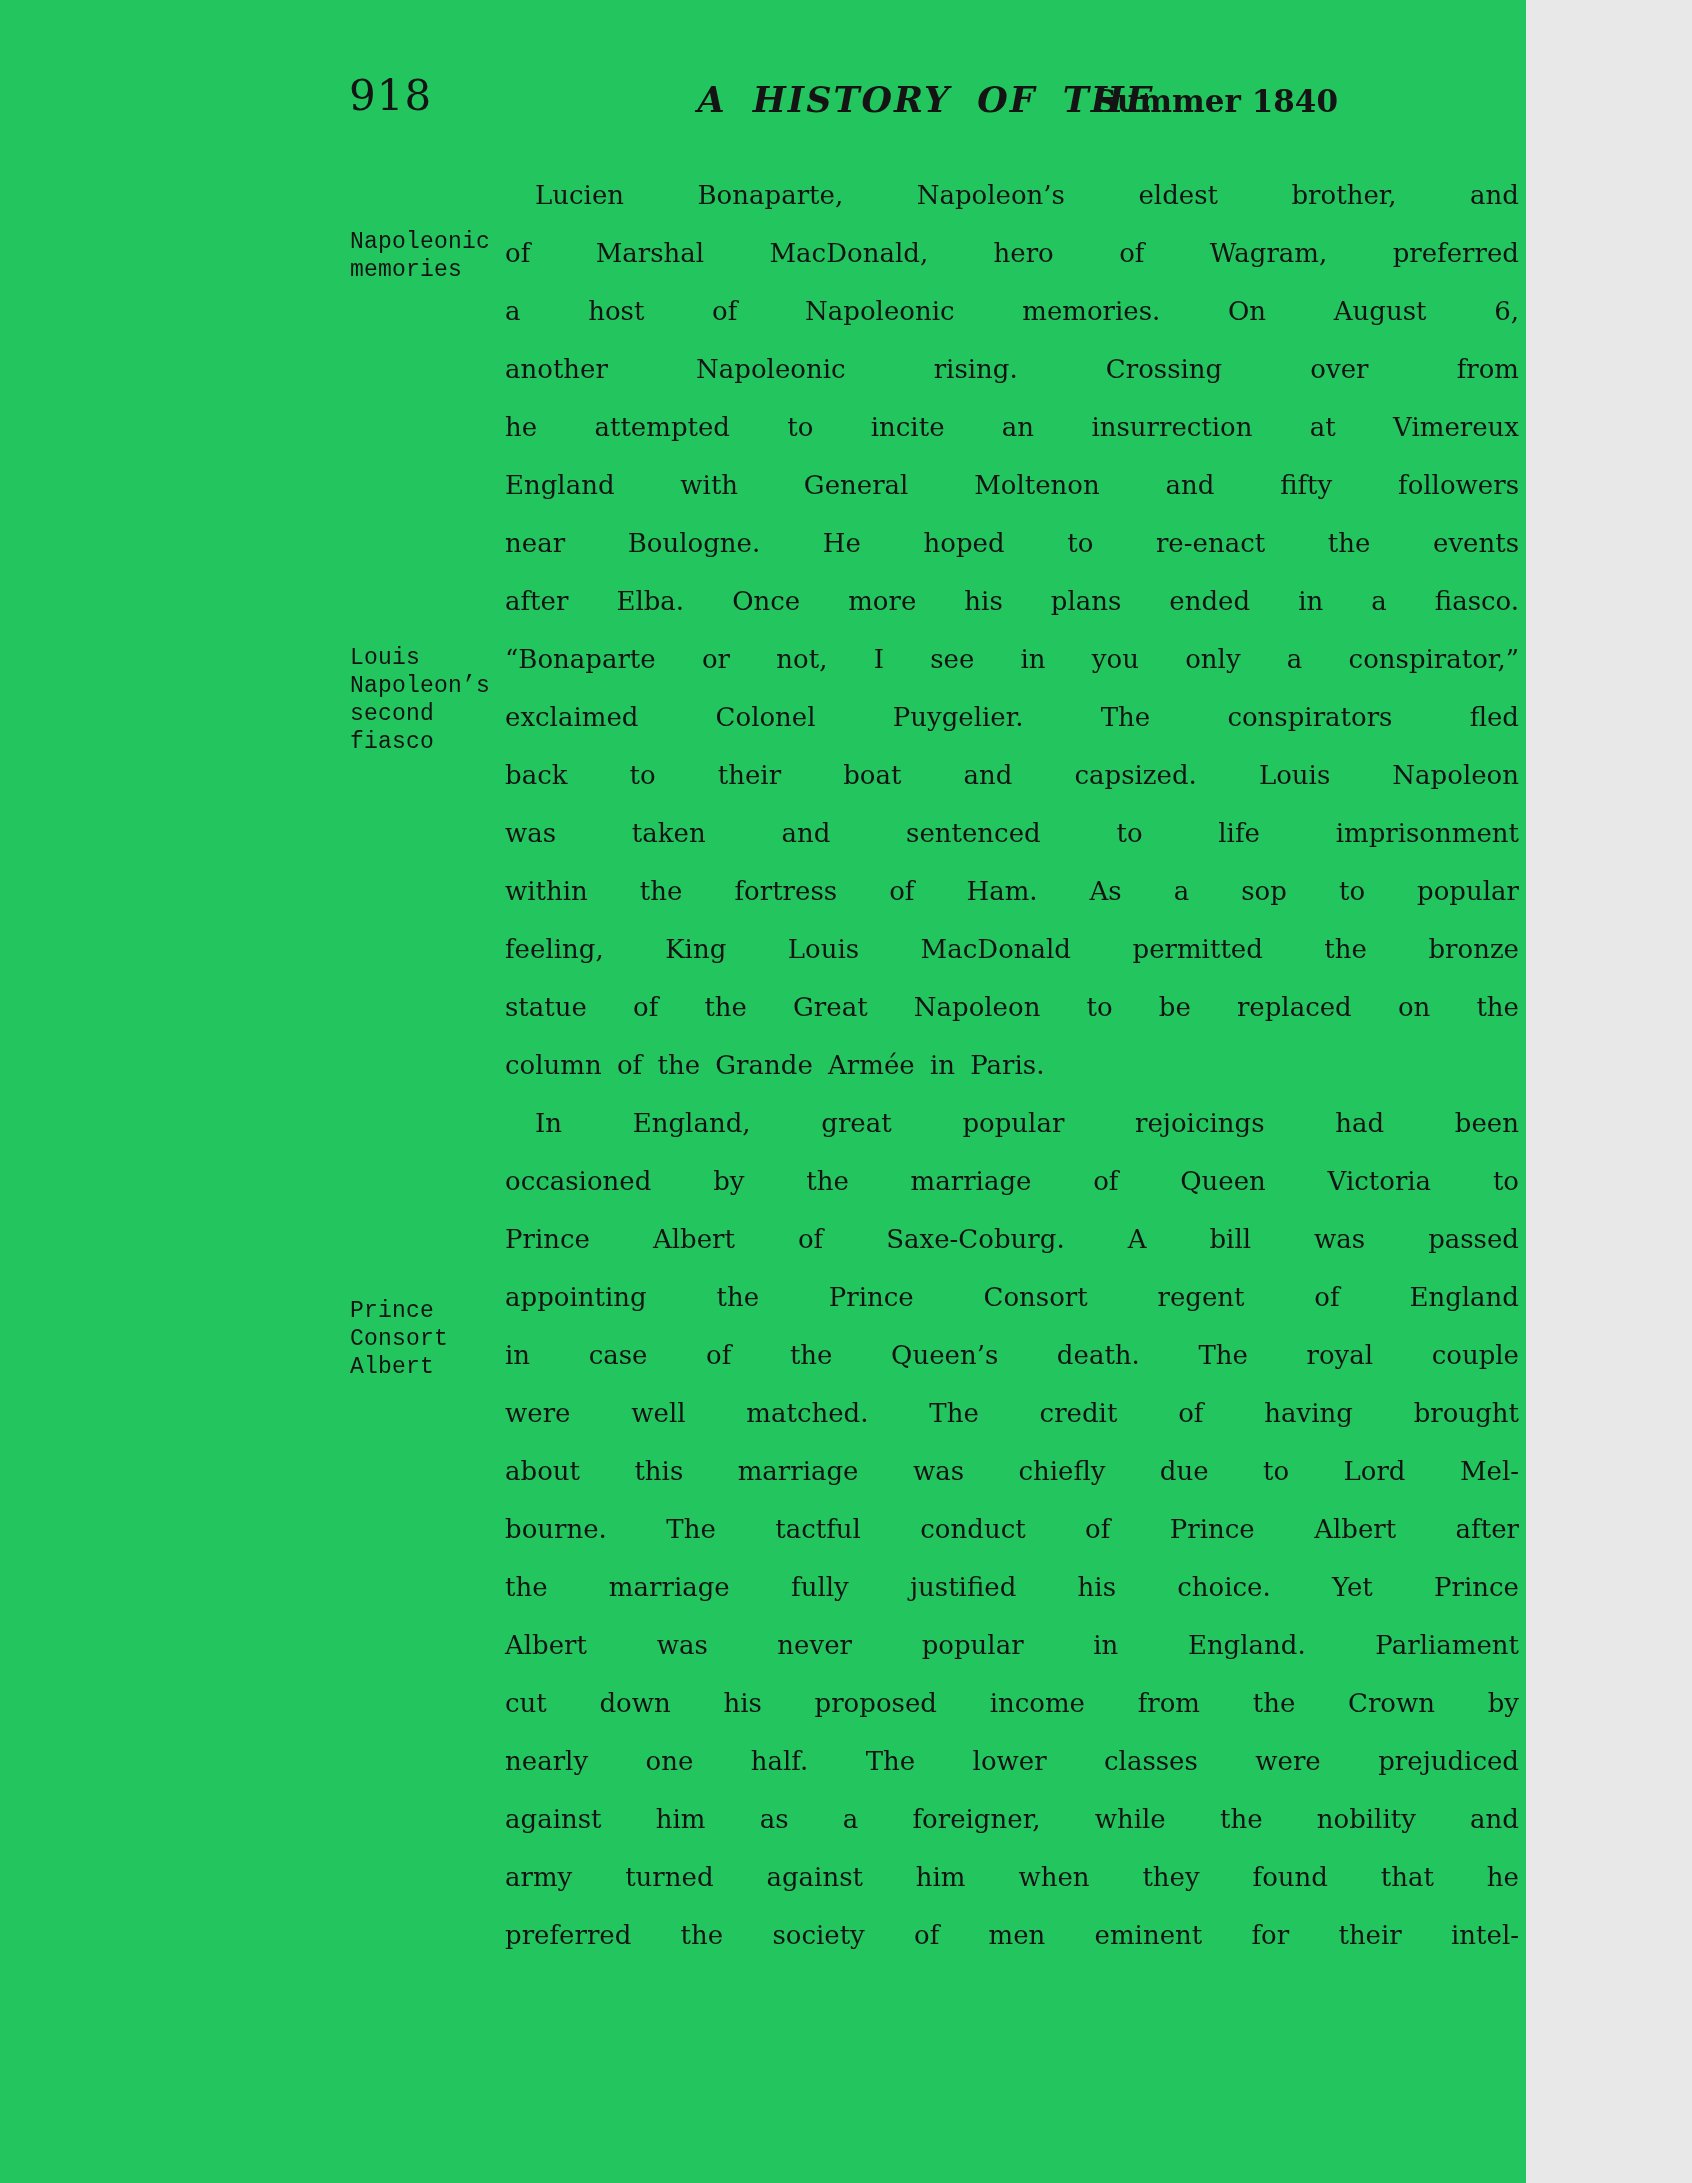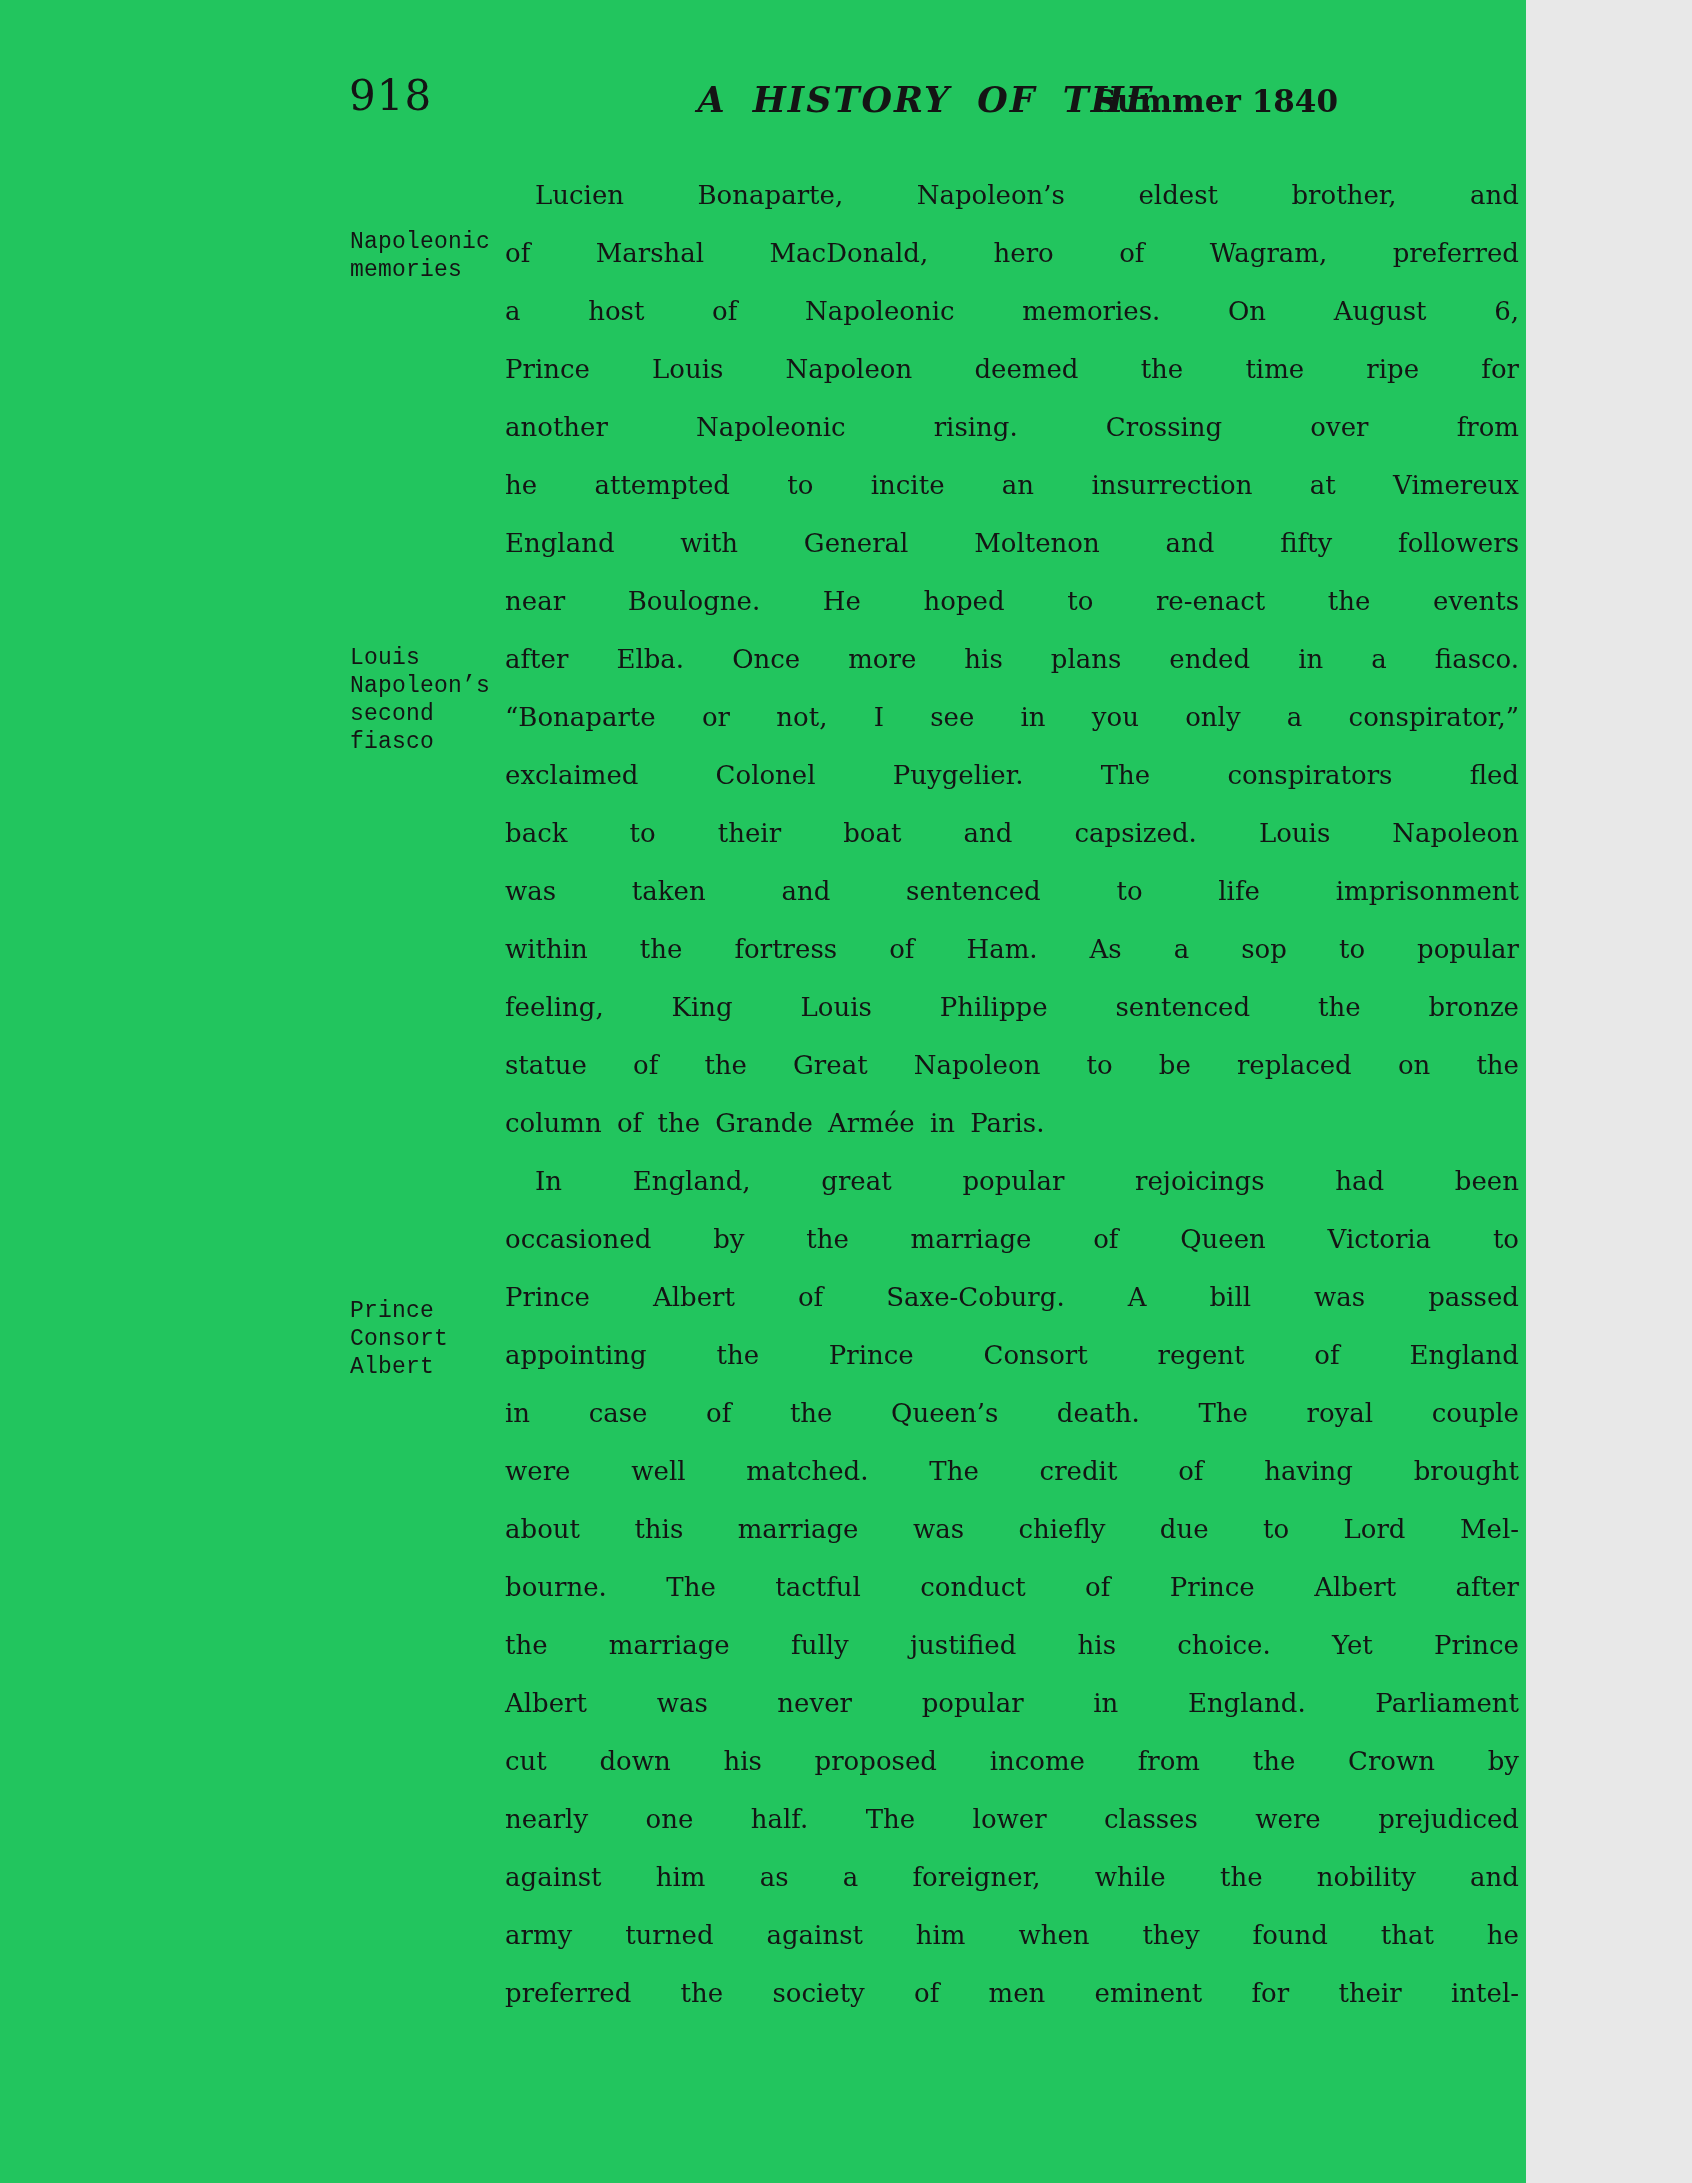--- a/index.html
+++ b/index.html
@@ -103,32 +103,31 @@
     <div>Prince</div>
     <div>Consort</div>
     <div>Albert</div>
   </div>
 
   <div class="bodytext">
 
     <div class="ln indent">Lucien Bonaparte, Napoleon’s eldest brother, and</div>
     <div class="ln">of Marshal MacDonald, hero of Wagram, preferred</div>
     <div class="ln">a host of Napoleonic memories.  On August 6,</div>
-    <div class="ln">Prince Louis Napoleon deemed the time ripe for</div>
     <div class="ln">another Napoleonic rising.  Crossing over from</div>
     <div class="ln">he attempted to incite an insurrection at Vimereux</div>
     <div class="ln">England with General Moltenon and fifty followers</div>
     <div class="ln">near Boulogne.  He hoped to re-enact the events</div>
     <div class="ln">after Elba.  Once more his plans ended in a fiasco.</div>
     <div class="ln">“Bonaparte or not, I see in you only a conspirator,”</div>
     <div class="ln">exclaimed Colonel Puygelier.  The conspirators fled</div>
     <div class="ln">back to their boat and capsized.  Louis Napoleon</div>
     <div class="ln">was taken and sentenced to life imprisonment</div>
     <div class="ln">within the fortress of Ham.  As a sop to popular</div>
-    <div class="ln">feeling, King Louis Philippe sentenced the bronze</div>
+    <div class="ln">feeling, King Louis MacDonald permitted the bronze</div>
     <div class="ln">statue of the Great Napoleon to be replaced on the</div>
     <div class="ln parend">column of the Grande Armée in Paris.</div>
 
     <div class="ln indent">In England, great popular rejoicings had been</div>
     <div class="ln">occasioned by the marriage of Queen Victoria to</div>
     <div class="ln">Prince Albert of Saxe-Coburg.  A bill was passed</div>
     <div class="ln">appointing the Prince Consort regent of England</div>
     <div class="ln">in case of the Queen’s death.  The royal couple</div>
     <div class="ln">were well matched.  The credit of having brought</div>
     <div class="ln">about this marriage was chiefly due to Lord Mel-</div>

